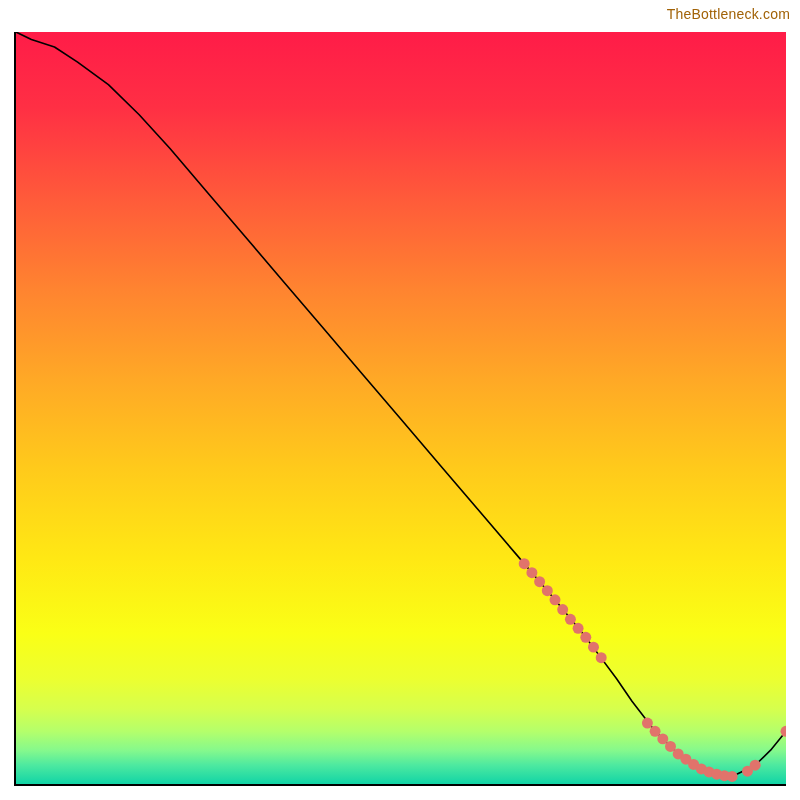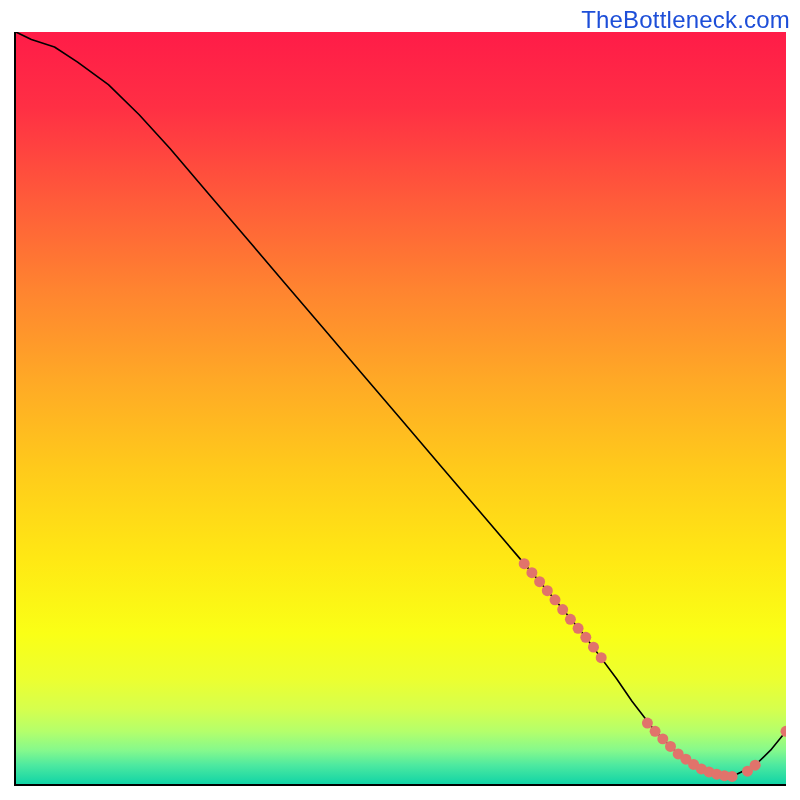--- a/index.html
+++ b/index.html
@@ -13,22 +13,22 @@
   }
   .stage {
     position: relative;
     width: 800px;
     height: 800px;
   }
   .watermark {
     position: absolute;
     top: 6px;
     right: 10px;
-    font-size: 24px;
-    color: #1d4ed8;
+    font-size: 14px;
+    color: #a16207;
     letter-spacing: 0.2px;
     user-select: none;
     z-index: 5;
   }
   .plot-frame {
     position: absolute;
     left: 14px;
     top: 32px;
     width: 772px;
     height: 754px;

